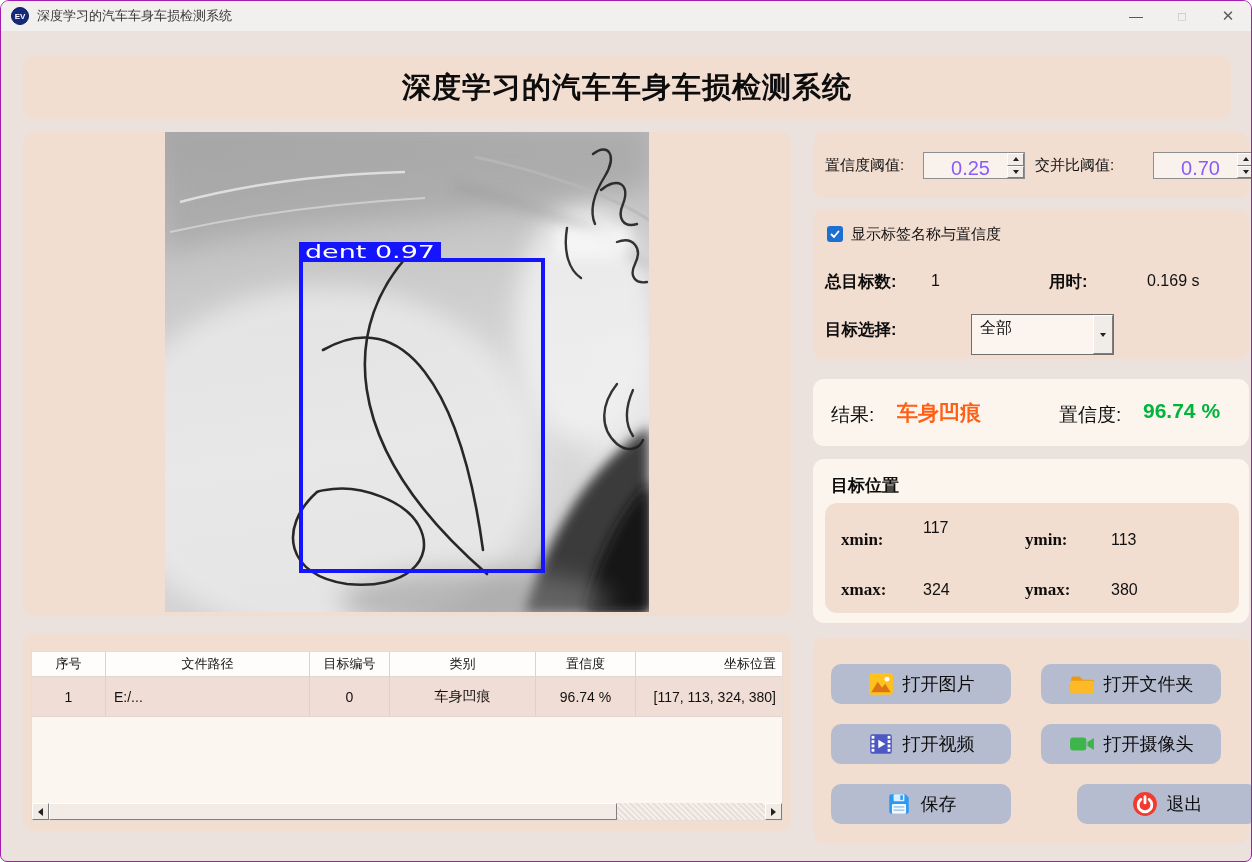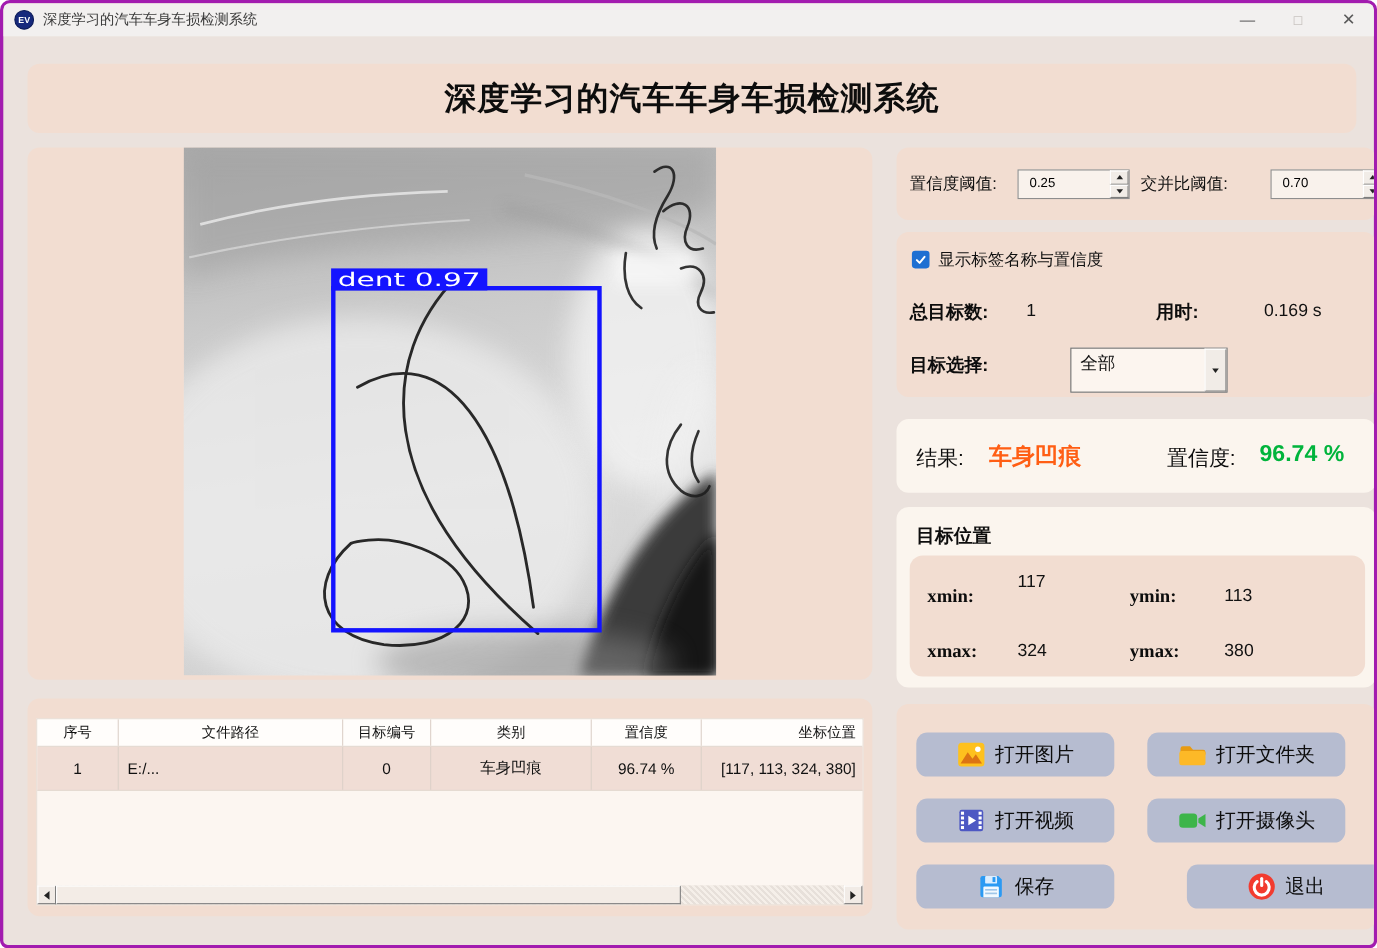--- a/index.html
+++ b/index.html
@@ -1,19 +1,19 @@
 <!DOCTYPE html>
 <html><head>
 <meta charset="utf-8">
 <style>
   * { margin:0; padding:0; box-sizing:border-box; }
   html,body { background:#ffffff; }
   body { font-family:"Liberation Sans", sans-serif; }
   .window { position:relative; width:1252px; height:862px; background:#ebe2dd;
-            border:3px solid #a21caf; border-radius:9px 9px 7px 7px; overflow:hidden; }
+            border:1px solid #a21caf; border-radius:9px 9px 7px 7px; overflow:hidden; }
 
   
   .titlebar { position:absolute; left:0; top:0; width:100%; height:30px; background:#f2f0ef;
               display:flex; align-items:center; padding-left:10px; }
   .app-icon { width:18px; height:18px; border-radius:50%; background:#16297c; color:#fff;
               font-size:8px; font-weight:bold; display:flex; align-items:center; justify-content:center;
               margin-right:8px; border:1px solid #0d1c5a; }
   .tb-title { font-size:13px; color:#3a3a3a; }
   .tb-controls { position:absolute; right:0; top:0; height:30px; display:flex; }
   .tb-btn { width:46px; height:30px; display:flex; align-items:center; justify-content:center;
@@ -34,21 +34,21 @@
   #image-panel { left:22px; top:131px; width:768px; height:484px; }
   .photo { position:absolute; left:142px; top:0; width:484px; height:480px; display:block; }
 
   
   #threshold-panel { left:812px; top:131px; width:436px; height:66px; }
   .thr-label { position:absolute; font-size:15px; color:#111; top:24px; }
   #conf-label { left:12px; } #iou-label { left:222px; }
   .spinbox { position:absolute; top:20px; width:102px; height:27px; background:#f9f2ec;
              border:1px solid #8e8e8e; display:flex; }
   #conf-spin { left:110px; } #iou-spin { left:320px;margin-left:20px; }
-  .spin-value { flex:1; font-size:12px; color:#000000; padding:4px 0 0 10px; }
+  .spin-value { flex:1; font-size:20px; color:#8b5cf6; padding:4px 0 0 10px;text-align:center; }
   .spin-buttons { width:17px; display:flex; flex-direction:column; }
   .spin-btn { flex:1; background:#f1ece7; border:1px solid; border-color:#ffffff #7d7d7d #7d7d7d #ffffff;
               display:flex; align-items:center; justify-content:center; }
   .tri-up { width:0; height:0; border-left:3.5px solid transparent; border-right:3.5px solid transparent;
             border-bottom:4.5px solid #222; }
   .tri-down { width:0; height:0; border-left:3.5px solid transparent; border-right:3.5px solid transparent;
               border-top:4.5px solid #222; }
   .tri-left { width:0; height:0; border-top:4px solid transparent; border-bottom:4px solid transparent;
               border-right:5px solid #222; }
   .tri-right { width:0; height:0; border-top:4px solid transparent; border-bottom:4px solid transparent;

